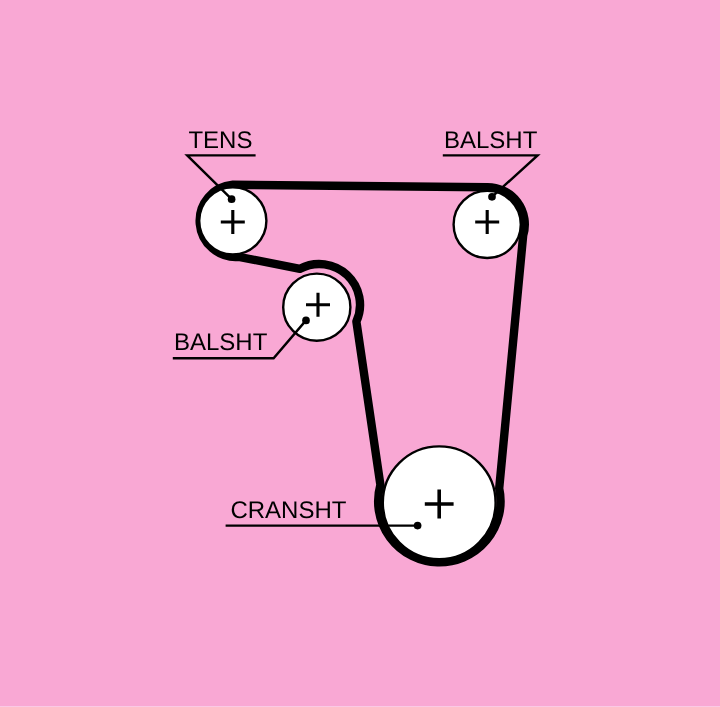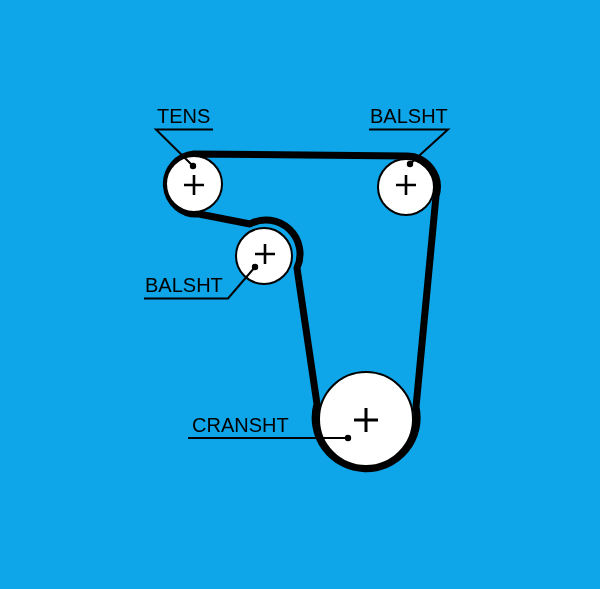--- a/index.html
+++ b/index.html
@@ -4,21 +4,21 @@
 <style>
   html, body {
     margin: 0;
     padding: 0;
     background: #ffffff;
   }
   .stage {
     position: relative;
     width: 600px;
     height: 589px;
-    background: #0ea5e9;
+    background: #f9a8d4;
     overflow: hidden;
     font-family: "Liberation Sans", sans-serif;
   }
   svg { display: block; }
   .belt {
     fill: none;
     stroke: #000000;
     stroke-width: 7;
     stroke-linejoin: round;
     stroke-linecap: round;

